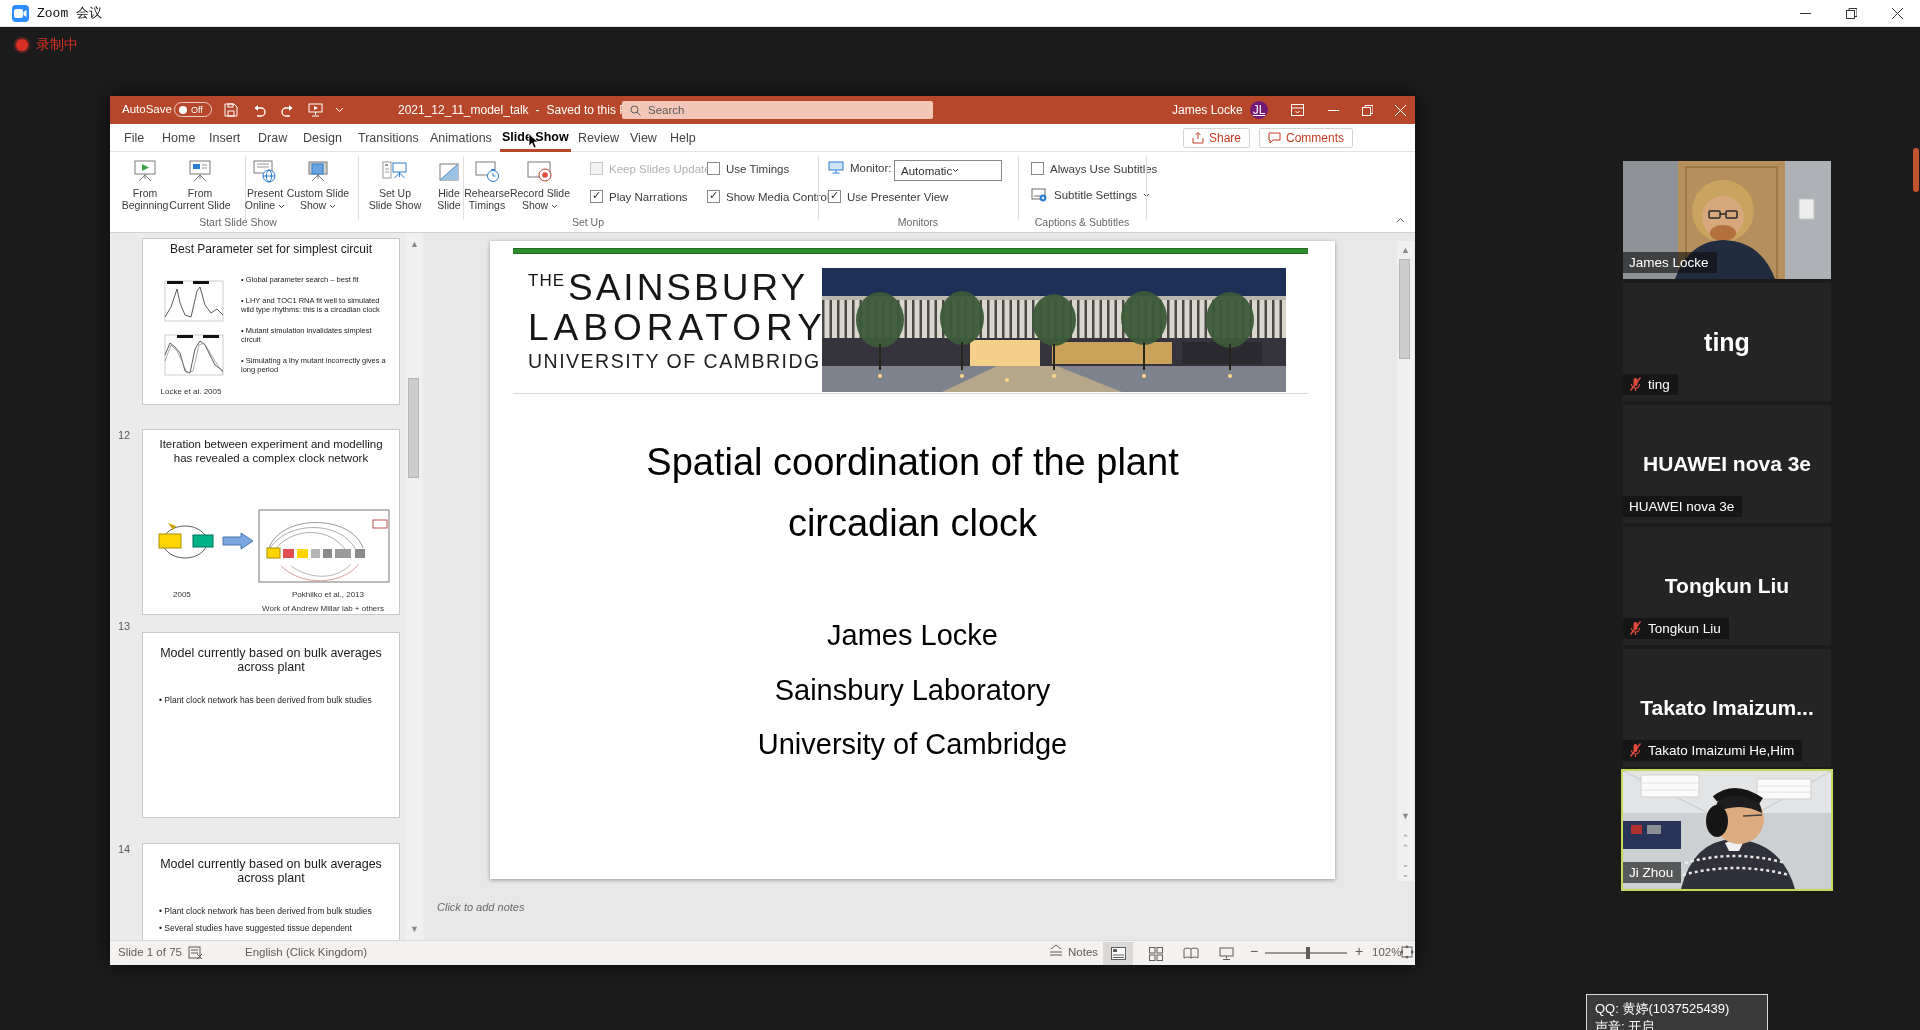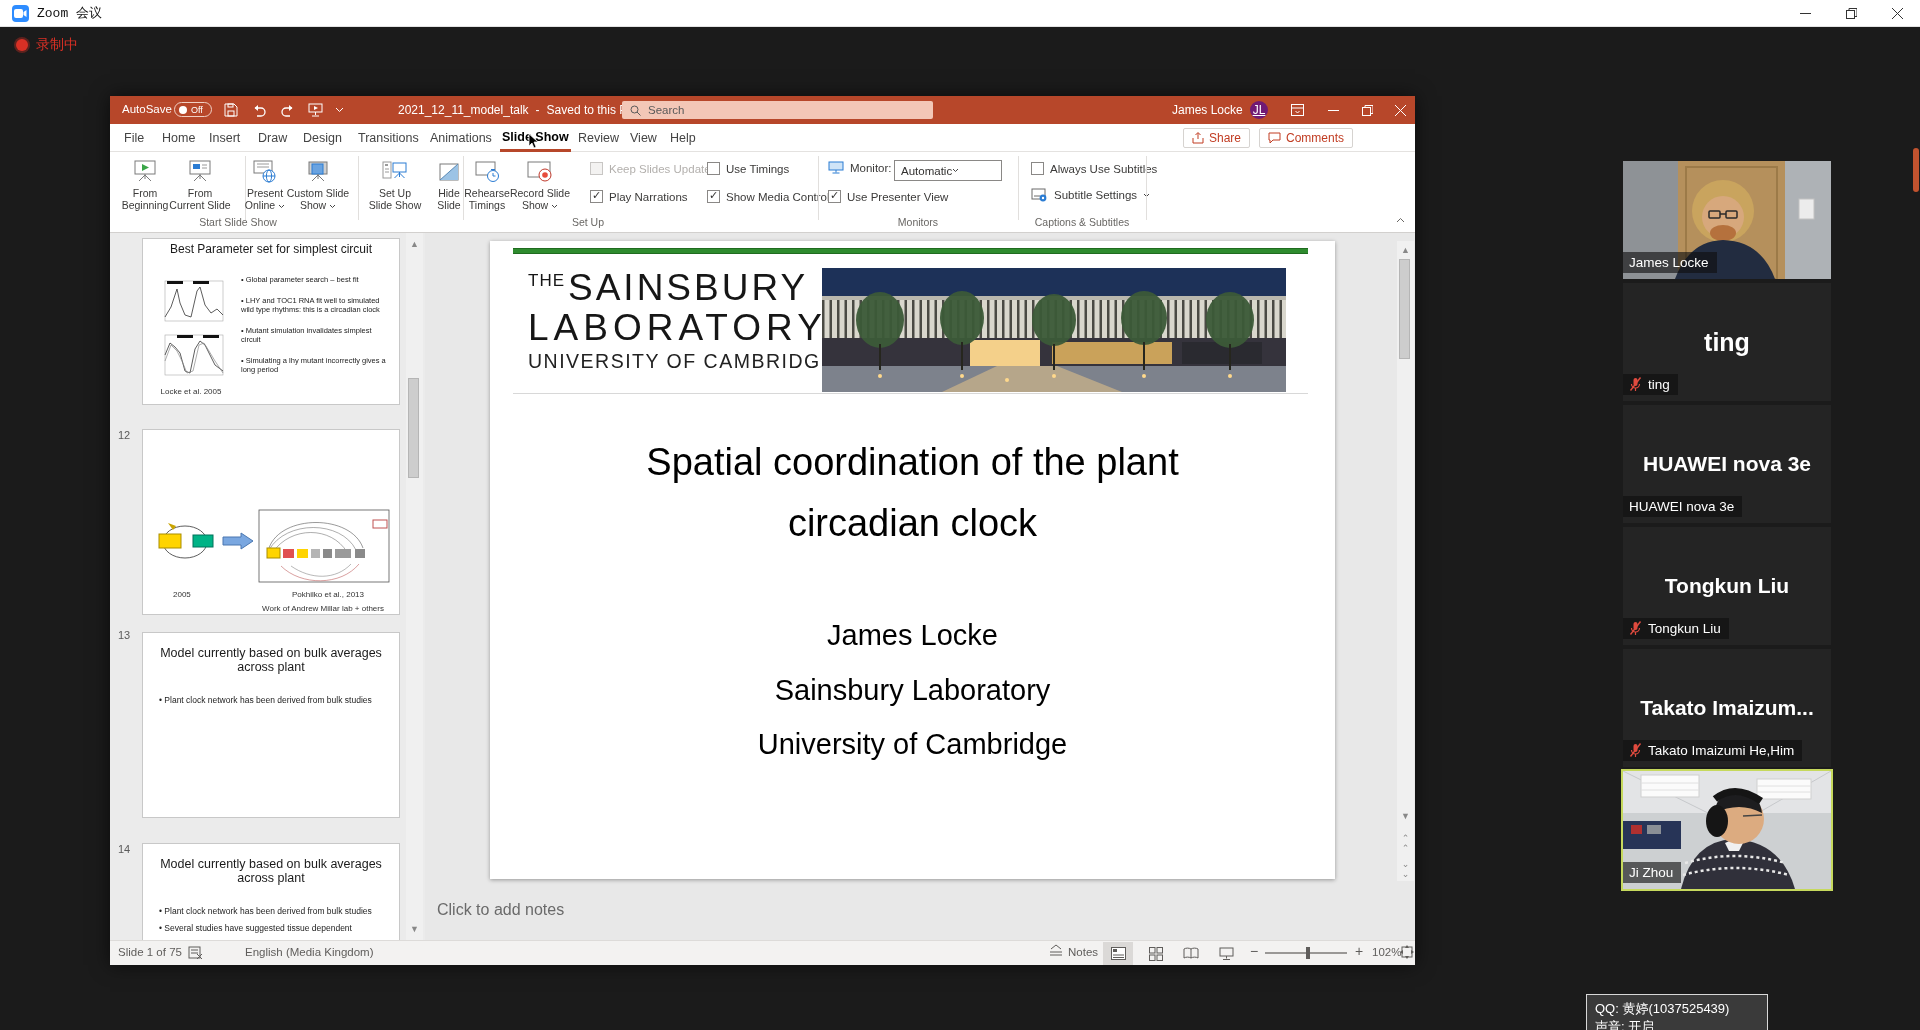--- a/index.html
+++ b/index.html
@@ -82,21 +82,21 @@
   .greenbar{position:absolute;left:23px;top:7px;width:795px;height:6px;background:#2e8b2e;
             border-top:1px solid #1f6b1f;border-bottom:1px solid #1f6b1f;}
   .logo{position:absolute;left:38px;top:20px;color:#161616;}
   .logo .l1{font-size:37px;letter-spacing:3px;line-height:40px;}
   .logo .the{font-size:17px;letter-spacing:1px;vertical-align:14px;margin-right:3px;}
   .logo .l2{font-size:37px;letter-spacing:5px;line-height:40px;}
   .logo .l3{font-size:19.5px;letter-spacing:1.5px;line-height:26px;color:#222;}
   .hdrline{position:absolute;left:23px;top:152px;width:795px;height:1px;background:#d8d8d8;}
   .stitle{position:absolute;left:0;width:845px;text-align:center;color:#000;font-size:38px;}
   .sline{position:absolute;left:0;width:845px;text-align:center;color:#000;font-size:29px;}
-  .notesph{position:absolute;left:12px;top:668px;font-size:16px;color:#6a6a6a;}
+  .notesph{position:absolute;left:12px;top:668px;font-size:11px;color:#6a6a6a;font-style:italic;}
 
   
   .status{left:0;top:844px;width:1305px;height:25px;background:#F3F2F1;border-top:1px solid #dddbd9;
           font-size:11.5px;color:#5f5d5b;}
   .status .it{position:absolute;top:5px;text-align:right;}
   .viewbtn{position:absolute;top:1px;width:30px;height:23px;display:flex;align-items:center;justify-content:center;}
   .viewbtn.sel{background:#DBD9D7;}
 
   
   .tile{position:absolute;left:1623px;width:208px;height:118px;background:#242424;overflow:hidden;}
@@ -466,20 +466,21 @@
             <div class="tbul" style="margin-bottom:12px">Global parameter search – best fit</div>
             <div class="tbul" style="margin-bottom:12px">LHY and TOC1 RNA fit well to simulated wild type rhythms: this is a circadian clock</div>
             <div class="tbul" style="margin-bottom:12px">Mutant simulation invalidates simplest circuit</div>
             <div class="tbul">Simulating a lhy mutant incorrectly gives a long period</div>
           </div>
           <div class="abs tcap" style="left:12px;top:148px;width:72px">Locke et al. 2005</div>
         </div>
 
         <div class="tnum" style="top:196px">12</div>
         <div class="thumb" style="top:196px;height:186px">
+          <div class="ttitle" style="padding-top:8px">Iteration between experiment and modelling has revealed a complex clock network</div>
           <svg class="abs" style="left:8px;top:78px" width="242" height="80">
             <ellipse cx="34" cy="34" rx="22" ry="16" fill="none" stroke="#333" stroke-width="0.8"></ellipse>
             <rect x="8" y="26" width="22" height="14" fill="#ffd400" stroke="#a98d00"></rect>
             <rect x="42" y="27" width="20" height="12" fill="#00b386" stroke="#00725a"></rect>
             <path d="M22 22l-5-7 8 3z" fill="#c9a400"></path>
             <polygon points="72,29 90,29 90,25 102,33 90,41 90,37 72,37" fill="#7aa7e0" stroke="#4a77b0"></polygon>
             <rect x="108" y="2" width="130" height="72" fill="#fff" stroke="#555" stroke-width="0.8"></rect>
             <path d="M118 40 C 130 6, 200 6, 212 40" fill="none" stroke="#555" stroke-width="0.6"></path>
             <path d="M118 42 C 135 12, 190 12, 205 42" fill="none" stroke="#777" stroke-width="0.6"></path>
             <path d="M122 44 C 140 18, 180 18, 196 44" fill="none" stroke="#777" stroke-width="0.6"></path>
@@ -492,21 +493,21 @@
             <rect x="172" y="41" width="9" height="9" fill="#8a8a8a"></rect>
             <rect x="184" y="41" width="16" height="9" fill="#9a9a9a"></rect>
             <rect x="204" y="41" width="10" height="9" fill="#8a8a8a"></rect>
             <rect x="222" y="12" width="14" height="8" fill="#fff" stroke="#c05050"></rect>
           </svg>
           <div class="abs tcap" style="left:30px;top:160px">2005</div>
           <div class="abs tcap" style="left:130px;top:160px;width:110px">Pokhilko et al., 2013</div>
           <div class="abs tcap" style="left:110px;top:174px;width:140px">Work of Andrew Millar lab + others</div>
         </div>
 
-        <div class="tnum" style="top:396px">13</div>
+        <div class="tnum" style="top:387px">13</div>
         <div class="thumb" style="top:399px;height:186px">
           <div class="ttitle" style="padding-top:14px;font-size:12.5px">Model currently based on bulk averages across plant</div>
           <div class="abs" style="left:16px;top:62px;width:224px">
             <div class="tbul" style="font-size:8.5px;line-height:10px">Plant clock network has been derived from bulk studies</div>
           </div>
         </div>
 
         <div class="tnum" style="top:610px">14</div>
         <div class="thumb" style="top:610px;height:186px">
           <div class="ttitle" style="padding-top:14px;font-size:12.5px">Model currently based on bulk averages across plant</div>
@@ -590,21 +591,21 @@
     <div class="abs status">
       <span class="it" style="left:8px">Slide 1 of 75</span>
       <span class="it" style="left:78px;top:4px">
         <svg width="15" height="15">
             <rect x="1" y="2" width="11" height="11" fill="none" stroke="#5f5d5b"></rect>
             <line x1="3" y1="5" x2="10" y2="5" stroke="#5f5d5b"></line>
             <line x1="3" y1="8" x2="10" y2="8" stroke="#5f5d5b"></line>
             <path d="M9 9l5 5M14 9l-5 5" stroke="#5f5d5b"></path>
           </svg>
       </span>
-      <span class="it" style="left:135px">English (Media Kingdom)</span>
+      <span class="it" style="left:135px">English (Click Kingdom)</span>
 
       <span class="it" style="left:938px;top:3px">
         <svg width="16" height="12">
             <path d="M3 5l5-4 5 4" fill="none" stroke="#5f5d5b"></path>
             <line x1="2" y1="8" x2="14" y2="8" stroke="#5f5d5b"></line>
             <line x1="2" y1="11" x2="14" y2="11" stroke="#5f5d5b"></line>
           </svg>
       </span>
       <span class="it" style="left:958px">Notes</span>
       <span class="viewbtn sel" style="left:993px">

